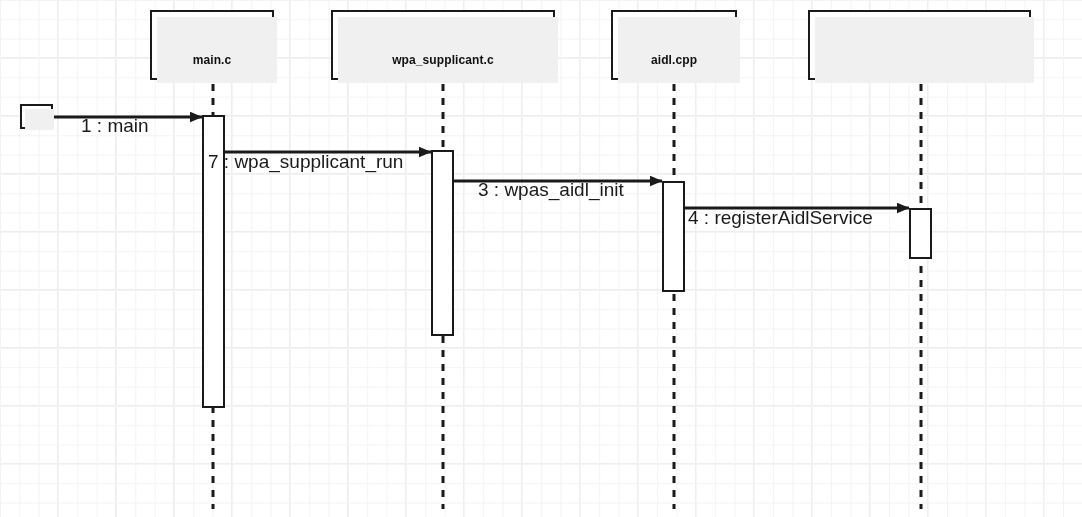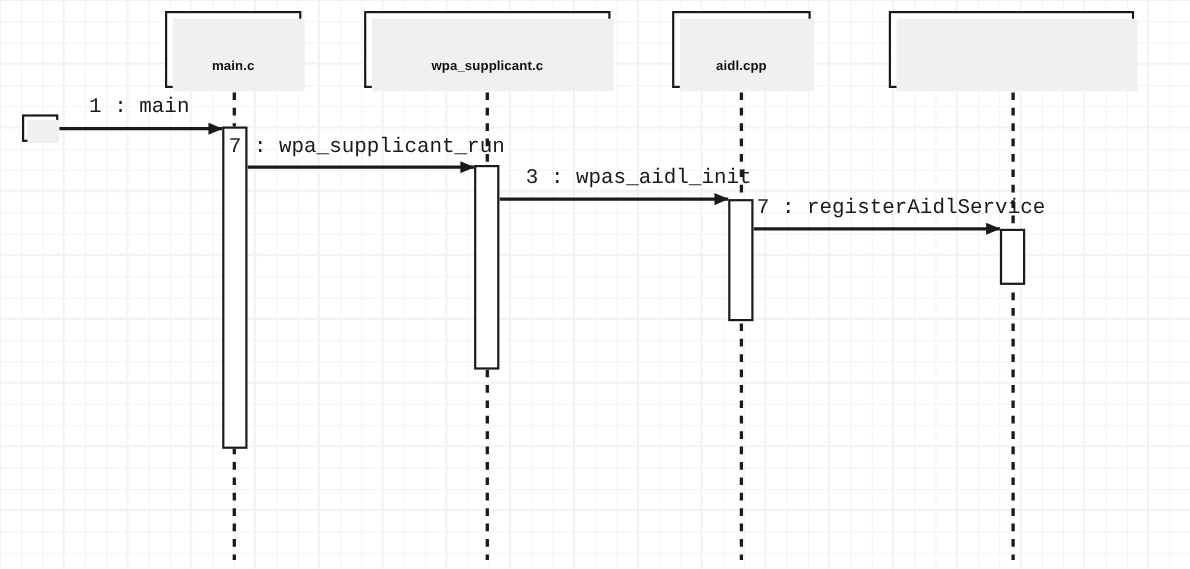--- a/index.html
+++ b/index.html
@@ -83,26 +83,27 @@
   .activation {
     position: absolute;
     box-sizing: border-box;
     background: #ffffff;
     border: 2px solid #1a1a1a;
     z-index: 4;
   }
   
   .msg-label {
     position: absolute;
-    font-family: Liberation Mono, monospace;
+    font-family: Liberation Sans, sans-serif;
     font-size: 19px;
     color: #1a1a1a;
     white-space: nowrap;
     z-index: 6;
     line-height: 1;
+    margin-top: 28px;
   }
   
   #watermark {
     position: absolute;
     font-family: "Liberation Sans", sans-serif;
     font-size: 15px;
     color: #d2d3d4;
     white-space: nowrap;
     z-index: 7;
   }
@@ -160,17 +161,17 @@
       <div class="activation" style="left: 202px; top: 115px; width: 23px; height: 293px;"></div>
       <div class="activation" style="left: 431px; top: 150px; width: 23px; height: 186px;"></div>
       <div class="activation" style="left: 662px; top: 181px; width: 23px; height: 111px;"></div>
       <div class="activation" style="left: 909px; top: 208px; width: 23px; height: 51px;"></div>
     </div>
 
   <div id="labels-layer">
       <div class="msg-label" style="left: 81px; top: 88px;">1 : main</div>
       <div class="msg-label" style="left: 208px; top: 124px;">7 : wpa_supplicant_run</div>
       <div class="msg-label" style="left: 478px; top: 152px;">3 : wpas_aidl_init</div>
-      <div class="msg-label" style="left: 688px; top: 180px;">7 : registerAidlService</div>
+      <div class="msg-label" style="left: 688px; top: 180px;">4 : registerAidlService</div>
     </div>
 
 
 </div>
 
 </body></html>

